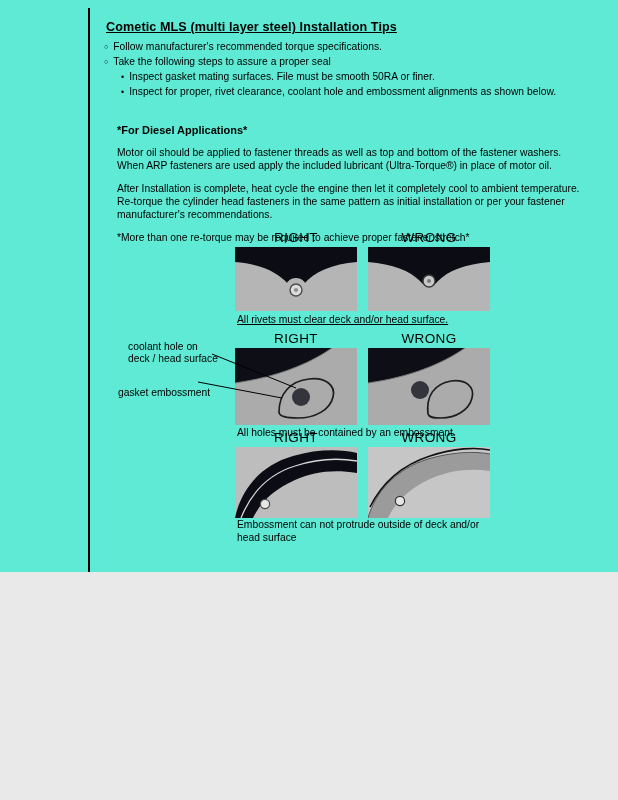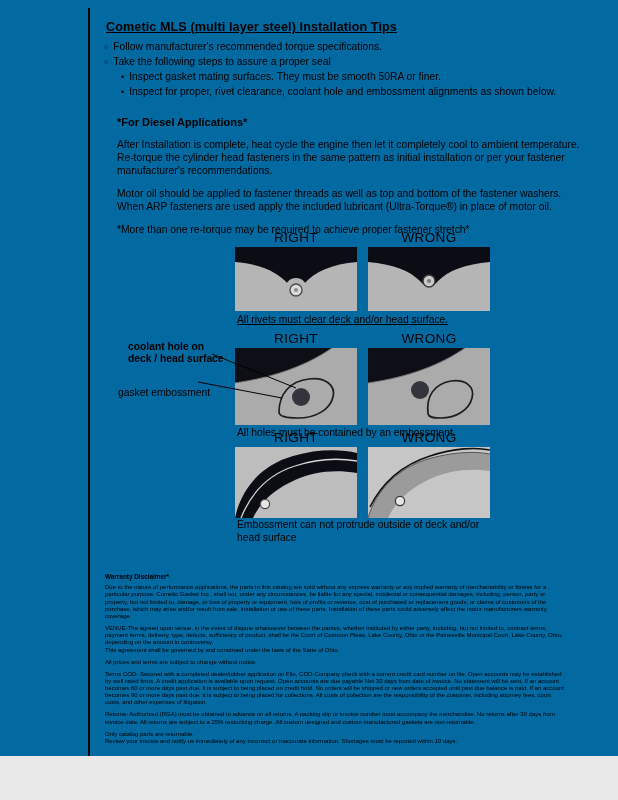--- a/index.html
+++ b/index.html
@@ -1,25 +1,25 @@
 <!DOCTYPE html>
 <html><head>
 <meta charset="utf-8">
 <style>
   html,body{margin:0;padding:0;background:#e9e9e9;}
-  .page{position:relative;width:618px;height:756px;background:#0369a1;font-family:"Liberation Sans",sans-serif;color:#000;overflow:hidden;}
+  .page{position:relative;width:618px;height:572px;background:#5eead4;font-family:"Liberation Sans",sans-serif;color:#000;overflow:hidden;}
   .left-rule{position:absolute;left:88px;top:8px;width:2px;height:786px;background:#000;}
   .title{position:absolute;left:106px;top:20px;font-size:12.6px;font-weight:bold;text-decoration:underline;margin:0;letter-spacing:0.1px;}
   .tips{position:absolute;left:104px;top:41px;width:486px;font-size:10.3px;line-height:12.6px;}
   .tip{display:flex;gap:5px;margin-bottom:2.4px;align-items:flex-end;}
   .tip.sub{margin-left:17px;}
   .bullet-o{font-size:7px;line-height:12.6px;flex:0 0 auto;}
   .bullet-f{font-size:9px;line-height:12.6px;flex:0 0 auto;}
   .diesel{position:absolute;left:117px;top:116px;width:470px;font-size:10.3px;line-height:13px;}
-  .diesel h2{font-size:11px;margin:0 0 9px 0;}
+  .diesel h2{font-size:11px;margin:8px 0 9px 0;}
   .diesel p{margin:0 0 10px 0;}
   .diesel .note{margin-top:1px;}
   .diag-label{position:absolute;width:122px;text-align:center;font-size:13.5px;letter-spacing:0.4px;}
   .diag-img{position:absolute;width:122px;}
   .diag-img svg{display:block;width:100%;height:100%;}
   .caption{position:absolute;font-size:10.3px;line-height:12.5px;}
   .anno{position:absolute;font-size:10.3px;line-height:12px;white-space:pre-line;}
   .anno-lines{position:absolute;left:0;top:0;pointer-events:none;}
   .legal{position:absolute;left:105px;top:573px;width:459px;font-size:6px;line-height:7.2px;}
   .legal h3{font-size:6.4px;margin:0 0 4px 0;}
@@ -39,32 +39,32 @@
     <div class="tip">
       <span class="bullet-o">○</span>
       <span>Follow manufacturer's recommended torque specifications.</span>
     </div>
     <div class="tip">
       <span class="bullet-o">○</span>
       <span>Take the following steps to assure a proper seal</span>
     </div>
     <div class="tip sub">
       <span class="bullet-f">•</span>
-      <span>Inspect gasket mating surfaces.  They must be smooth 50RA or finer.</span>
+      <span>Inspect gasket mating surfaces.  File must be smooth 50RA or finer.</span>
     </div>
     <div class="tip sub">
       <span class="bullet-f">•</span>
       <span>Inspect for proper, rivet clearance, coolant hole and embossment alignments as shown below.</span>
     </div>
   </div>
 
   <div class="diesel">
     <h2>*For Diesel Applications*</h2>
+    <p>Motor oil should be applied to fastener threads as well as top and bottom of the fastener washers. When ARP fasteners are used apply the included lubricant (Ultra-Torque®) in place of motor oil.</p>
     <p>After Installation is complete, heat cycle the engine then let it completely cool to ambient temperature. Re-torque the cylinder head fasteners in the same pattern as initial installation or per your fastener manufacturer's recommendations.</p>
-    <p>Motor oil should be applied to fastener threads as well as top and bottom of the fastener washers. When ARP fasteners are used apply the included lubricant (Ultra-Torque®) in place of motor oil.</p>
     <p class="note">*More than one re-torque may be required to achieve proper fastener stretch*</p>
   </div>
 
   <div class="diag-label" style="left:235px;top:230px;">RIGHT</div>
   <div class="diag-label" style="left:368px;top:230px;">WRONG</div>
 
   <div class="diag-img" style="left:235px;top:247px;height:64px;">
     <svg viewBox="0 0 122 64" preserveAspectRatio="none">
       <rect width="122" height="64" fill="#b5b5b5"></rect>
       <path d="M0,0 H122 V15 C97,17 79,25 69,37 Q61,47 53,37 C43,25 25,17 0,15 Z" fill="#0c0c14"></path>
@@ -79,21 +79,21 @@
       <path d="M0,0 H122 V15 C97,17 80,24 70,34 Q61,45 52,34 C42,24 25,17 0,15 Z" fill="#0c0c14"></path>
       <circle cx="61" cy="34" r="6" fill="#c9c9c9" stroke="#3a3a3a" stroke-width="1.4"></circle>
       <circle cx="61" cy="34" r="2.1" fill="#7c7c7c"></circle>
     </svg>
   </div>
   <div class="caption" style="left:237px;top:314px;text-decoration:underline;">All rivets must clear deck and/or head surface.</div>
 
   <div class="diag-label" style="left:235px;top:331px;">RIGHT</div>
   <div class="diag-label" style="left:368px;top:331px;">WRONG</div>
 
-  <div class="anno" style="left:128px;top:341px;width:100px;font-weight:bold;">coolant hole on
+  <div class="anno" style="left:128px;top:341px;width:100px;">coolant hole on
 deck / head surface</div>
   <div class="anno" style="left:118px;top:387px;width:110px;">gasket embossment</div>
 
   <div class="diag-img" style="left:235px;top:348px;height:77px;">
     <svg viewBox="0 0 122 77" preserveAspectRatio="none">
       <rect width="122" height="77" fill="#ababab"></rect>
       <path d="M0,0 H97 C74,16 42,29 0,35 Z" fill="#0e0e16"></path>
       <path d="M97,0 C74,16 42,29 0,35" fill="none" stroke="#7a7a7a" stroke-width="1"></path>
       <path d="M44,64 C44,46 55,33 74,31 C90,29 101,37 98,49 C95,62 80,70 63,70 C52,70 44,68 44,64 Z" fill="none" stroke="#1d1d1d" stroke-width="1.7"></path>
       <circle cx="66" cy="49" r="9" fill="#34343c"></circle>

